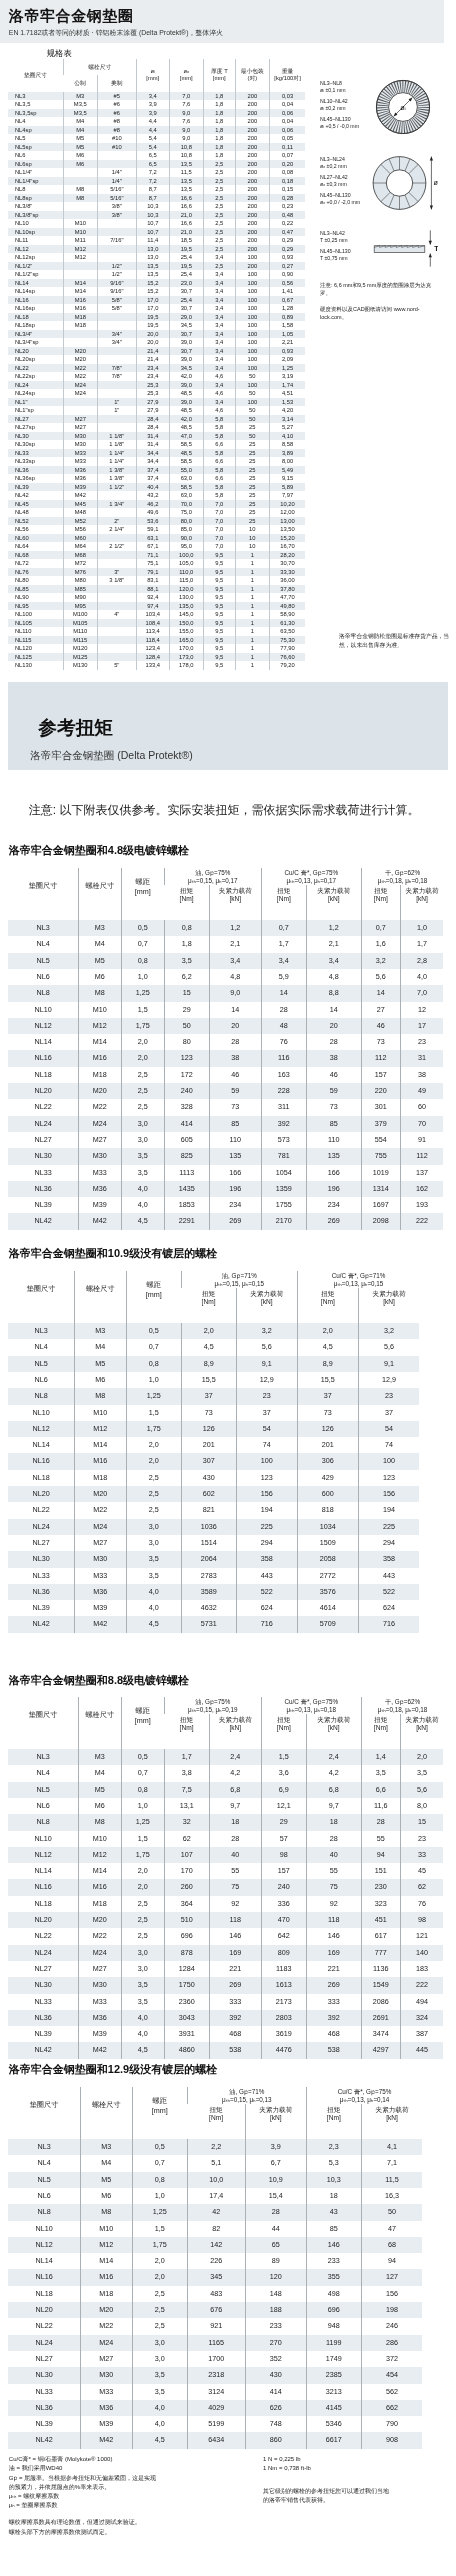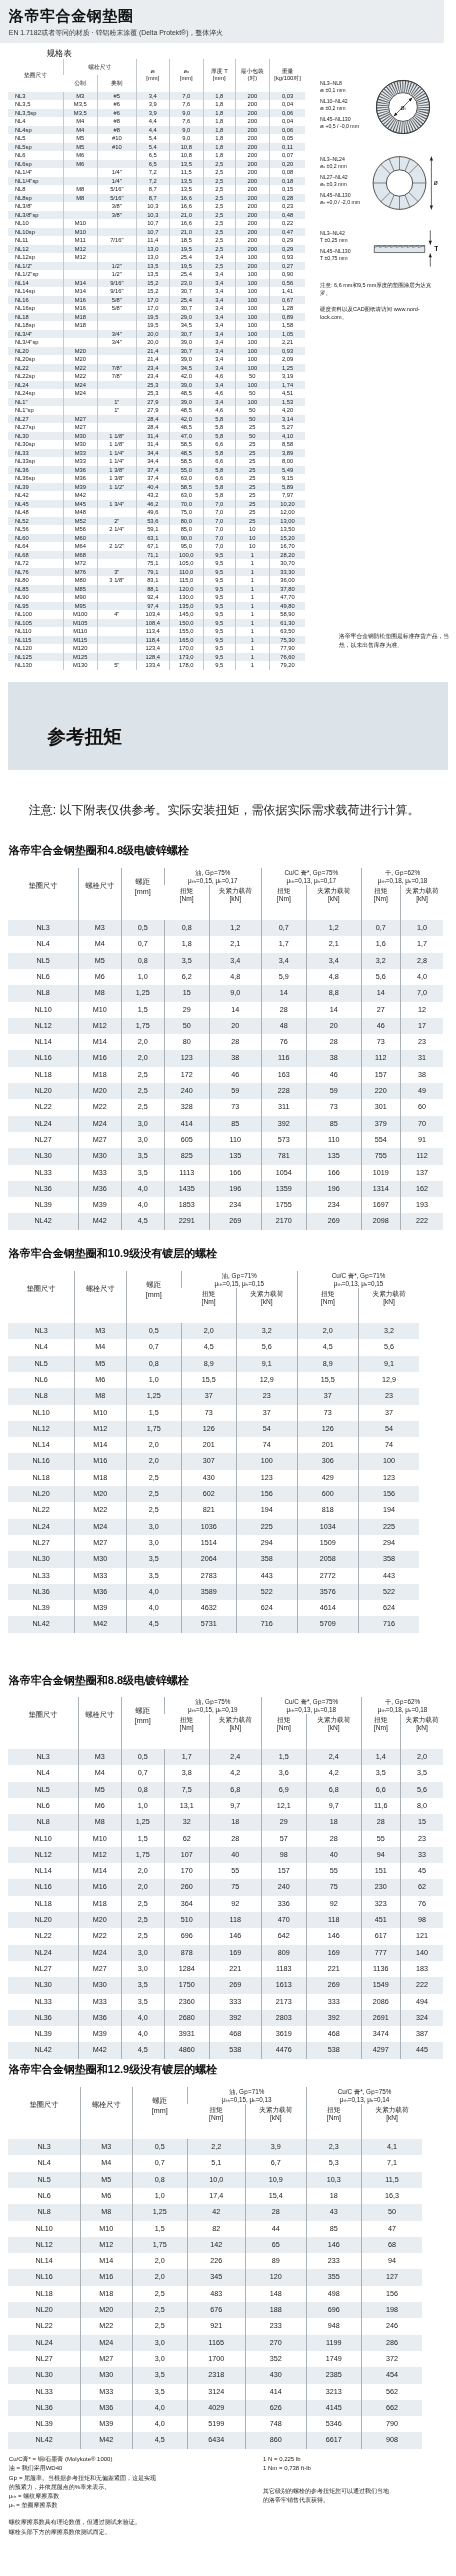--- a/index.html
+++ b/index.html
@@ -26,21 +26,21 @@
   
   .rcol{position:absolute;left:320px;top:76px;width:118px;}
   .diag{display:flex;align-items:center;margin-bottom:14.3px;}
   .diag .labels{width:52px;font-size:5.2px;color:#222;line-height:1.25;}
   .tol{margin-bottom:5px;}
   .note-sm{font-size:5.5px;color:#222;line-height:1.4;margin-bottom:8.8px;width:113px;}
   .stock-note{position:absolute;left:339px;top:632px;width:113px;font-size:5.8px;line-height:1.5;color:#222;}
 
   
   .banner{position:absolute;left:8.3px;top:682px;width:440px;height:88px;background:#dde4e9;box-sizing:border-box;padding:25px 0 0 22px;}
-  .banner h2{margin:17px;font-size:18.7px;font-weight:bold;color:#111;}
+  .banner h2{margin:8px;font-size:18.7px;font-weight:bold;color:#111;}
   .banner .bsub{margin-top:5.5px;font-size:10.5px;color:#333;}
   .torque-note{position:absolute;left:8.8px;top:802px;width:446px;font-size:12px;color:#1a1a1a;margin-left:20px;}
 
   
   .ttl{position:absolute;left:8.8px;font-size:11px;font-weight:bold;color:#111;}
   .torque{position:absolute;left:8.3px;table-layout:fixed;}
   .torque th{font-weight:normal;color:#222;white-space:pre-line;}
   .torque th.lcol{font-size:7.2px;vertical-align:middle;padding-bottom:16.5px;}
   .torque th.ghead{font-size:6.3px;line-height:1.3;padding:1.1px 1.1px 0 1.1px;vertical-align:top;}
   .torque th.ghead .mu{font-size:6.3px;}
@@ -876,20 +876,21 @@
     </div>
 
     <div class="note-sm">注意: 6,6 mm和9,5 mm厚度的垫圈涂层为达克罗。</div>
     <div class="note-sm">硬度资料以及CAD图纸请访问 www.nord-lock.com。</div>
   </div>
 
   <div class="stock-note">洛帝牢合金钢防松垫圈是标准存货产品，当然，以未出售库存为准。</div>
 
   <div class="banner">
     <h2>参考扭矩</h2>
+    <div class="bsub">洛帝牢合金钢垫圈 (Delta Protekt®)</div>
   </div>
 
   <div class="torque-note">注意: 以下附表仅供参考。实际安装扭矩，需依据实际需求载荷进行计算。</div>
 
   <div class="ttl" style="top:843px">洛帝牢合金钢垫圈和4.8级电镀锌螺栓</div>
   <table class="torque" style="top:868px">
       <colgroup>
         <col style="width: 70px;">
         <col style="width: 43px;">
         <col style="width: 43px;">
@@ -1556,21 +1557,21 @@
           <td>333</td>
           <td>2173</td>
           <td>333</td>
           <td>2086</td>
           <td>494</td>
         </tr>
         <tr>
           <td>NL36</td>
           <td>M36</td>
           <td>4,0</td>
-          <td>2680</td>
+          <td>3043</td>
           <td>392</td>
           <td>2803</td>
           <td>392</td>
           <td>2691</td>
           <td>324</td>
         </tr>
         <tr>
           <td>NL39</td>
           <td>M39</td>
           <td>4,0</td>

